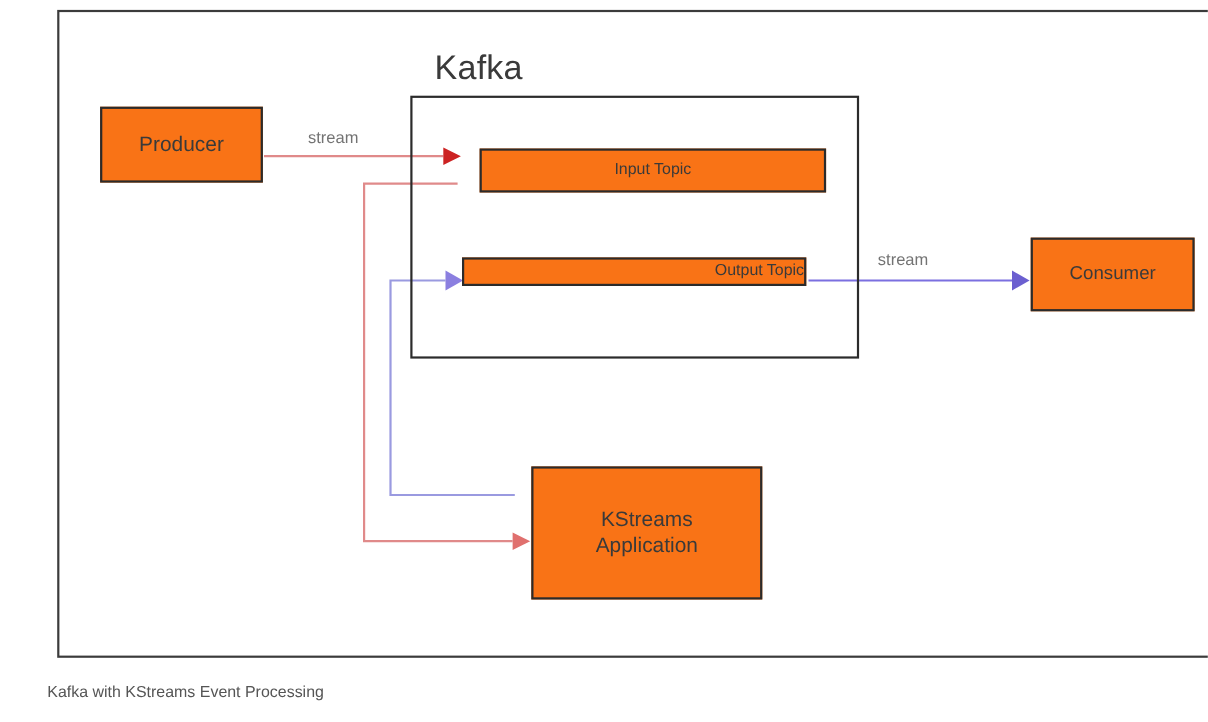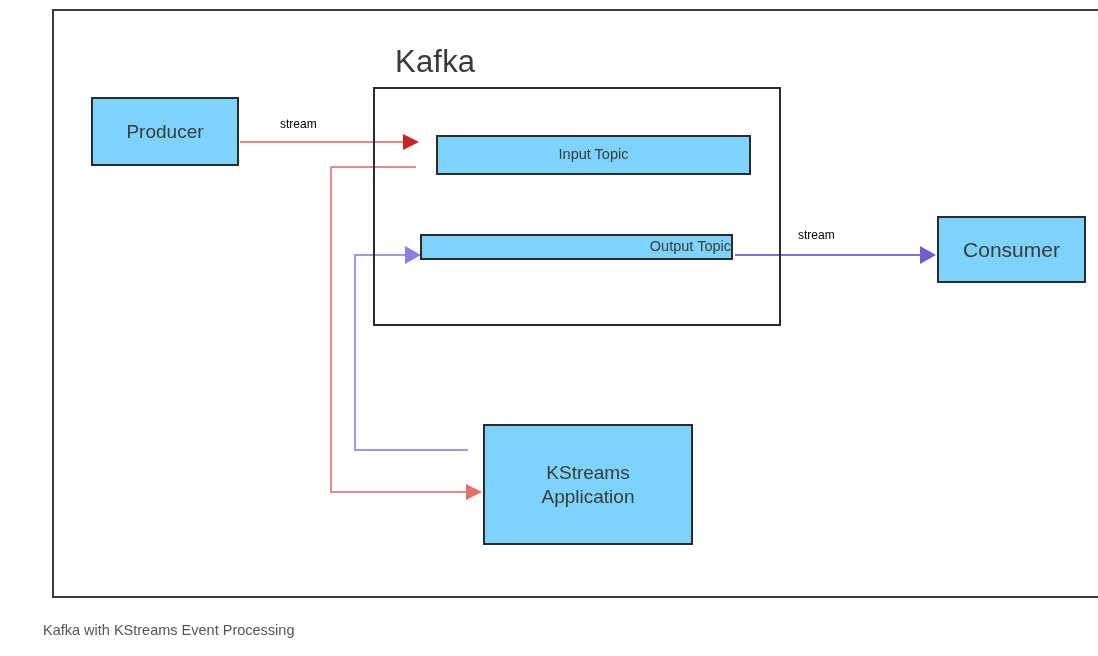--- a/index.html
+++ b/index.html
@@ -28,41 +28,41 @@
     width: 1079px;
     height: 589px;
     border: 2px solid #3b3b3b;
     box-sizing: border-box;
     background: #ffffff;
   }
   .node {
     position: absolute;
     box-sizing: border-box;
     border: 2px solid #2b2b2b;
-    background: #7dd3fc;
+    background: #f97316;
     display: flex;
     align-items: center;
     justify-content: center;
     text-align: center;
     color: #3a3a3a;
     line-height: 1.22;
   }
   .node.container {
     display: block;
     background: transparent;
   }
   #producer-box {
     left: 48px; top: 97px;
     width: 148px; height: 69px;
     font-size: 19px;
   }
   #consumer-box {
     left: 894px; top: 216px;
     width: 149px; height: 67px;
-    font-size: 21px;
+    font-size: 17px;
   }
   #kstreams-box {
     left: 440px; top: 424px;
     width: 210px; height: 121px;
     font-size: 19px;
   }
   #kafka-container {
     left: 330px; top: 87px;
     width: 408px; height: 239px;
   }
@@ -80,22 +80,22 @@
   .kafka-title {
     position: absolute;
     left: 352px;
     top: 44px;
     font-size: 31px;
     color: #3a3a3a;
     letter-spacing: 0.2px;
   }
   .edge-label {
     position: absolute;
-    font-size: 12px;
-    color: #000000;
+    font-size: 15px;
+    color: #737373;
     white-space: nowrap;
   }
   #label-stream-producer { left: 237px; top: 117px; }
   #label-stream-consumer { left: 755px; top: 228px; }
   .caption {
     position: absolute;
     left: 0;
     top: 622px;
     width: 1098px;
     font-size: 14.5px;

